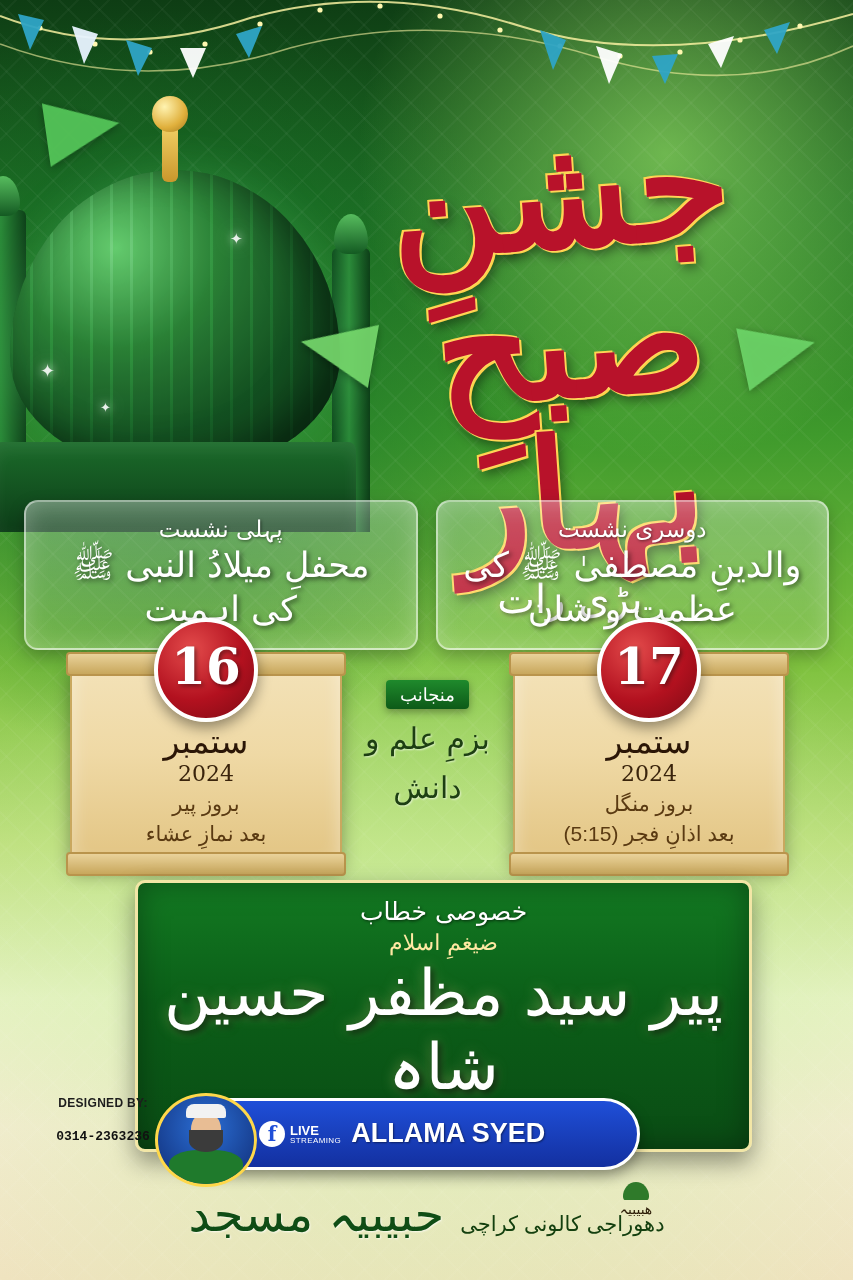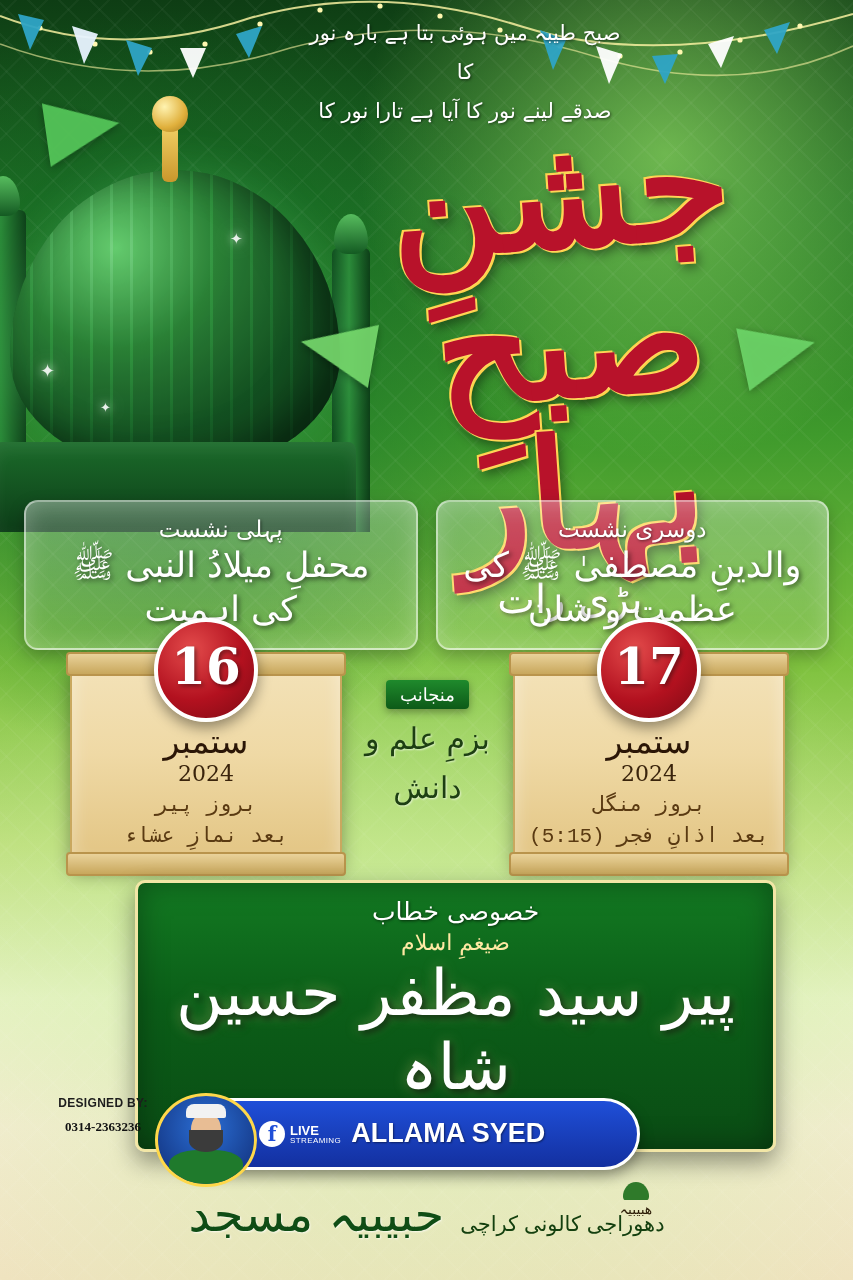--- a/index.html
+++ b/index.html
@@ -280,21 +280,21 @@
     color: #2b1606;
     direction: rtl;
   }
   .scroll-card .year {
     font-family: "DejaVu Serif", serif;
     font-size: 22px;
     color: #3a240c;
   }
   .scroll-card .note {
     margin-top: 6px;
-    font-family: Liberation Mono, monospace;
+    font-family: Liberation Sans, sans-serif;
     font-size: 21px;
     color: #5a3a12;
     direction: rtl;
   }
   .mid-block {
     position: relative;
     width: 150px;
     margin-top: 40px;
     text-align: center;
     direction: rtl;
@@ -317,21 +317,21 @@
     color: #1d3f12;
     text-shadow: 1px 1px 2px rgba(255,255,255,0.6);
   }
 
   
   .speaker-panel {
     position: absolute;
     left: 135px;
     top: 880px;
     width: 585px;
-    padding: 14px 25px 20px;
+    padding: 14px 13px 20px;
     background: linear-gradient(180deg, #137a22 0%, #0b5e18 45%, #0a4c14 100%);
     border: 3px solid #f2e6a6;
     border-radius: 10px;
     box-shadow: 0 10px 24px rgba(0,0,0,0.4), inset 0 0 30px rgba(0,0,0,0.35);
     text-align: center;
     direction: rtl;
   }
   .speaker-panel .tag {
     font-family: "DejaVu Serif", serif;
     font-size: 25px;
@@ -384,22 +384,22 @@
     font-family: "DejaVu Serif", serif;
     font-size: 17px;
     font-style: italic;
   }
   .designer .dlogo .bu {
     font-family: "DejaVu Serif", serif;
     font-size: 11px;
     direction: rtl;
   }
   .designer .dphone {
-    margin-top: 9px;
-    font-family: Liberation Serif, serif;
+    margin-top: 19px;
+    font-family: Liberation Mono, monospace;
     font-size: 13px;
     font-weight: bold;
     color: #111;
   }
 
   
   .live-strip {
     position: absolute;
     left: 170px;
     top: 1098px;
@@ -605,24 +605,20 @@
     <div class="finial"></div>
     <div class="dome-base"></div>
     <div class="sparkle" style="left:60px; top:300px;">✦</div>
     <div class="sparkle" style="left:120px; top:340px; font-size:13px;">✦</div>
     <div class="sparkle" style="left:250px; top:170px; font-size:15px;">✦</div>
   </div>
   <div class="flag f1"></div>
   <div class="flag f2"></div>
   <div class="flag f3"></div>
 
-  <div class="topline">
-    <div>صبح طیبہ میں ہوئی بتا ہے بارہ نور کا</div>
-    <div>صدقے لینے نور کا آیا ہے تارا نور کا</div>
-  </div>
 
   <div class="headline">
     <div class="main">جشنِ صبحِ بہار</div>
     <div class="sub">بڑی رات</div>
   </div>
 
   <div class="sessions">
     <div class="session">
       <div class="kicker">پہلی نشست</div>
       <div class="title">محفلِ میلادُ النبی ﷺ کی اہمیت</div>

